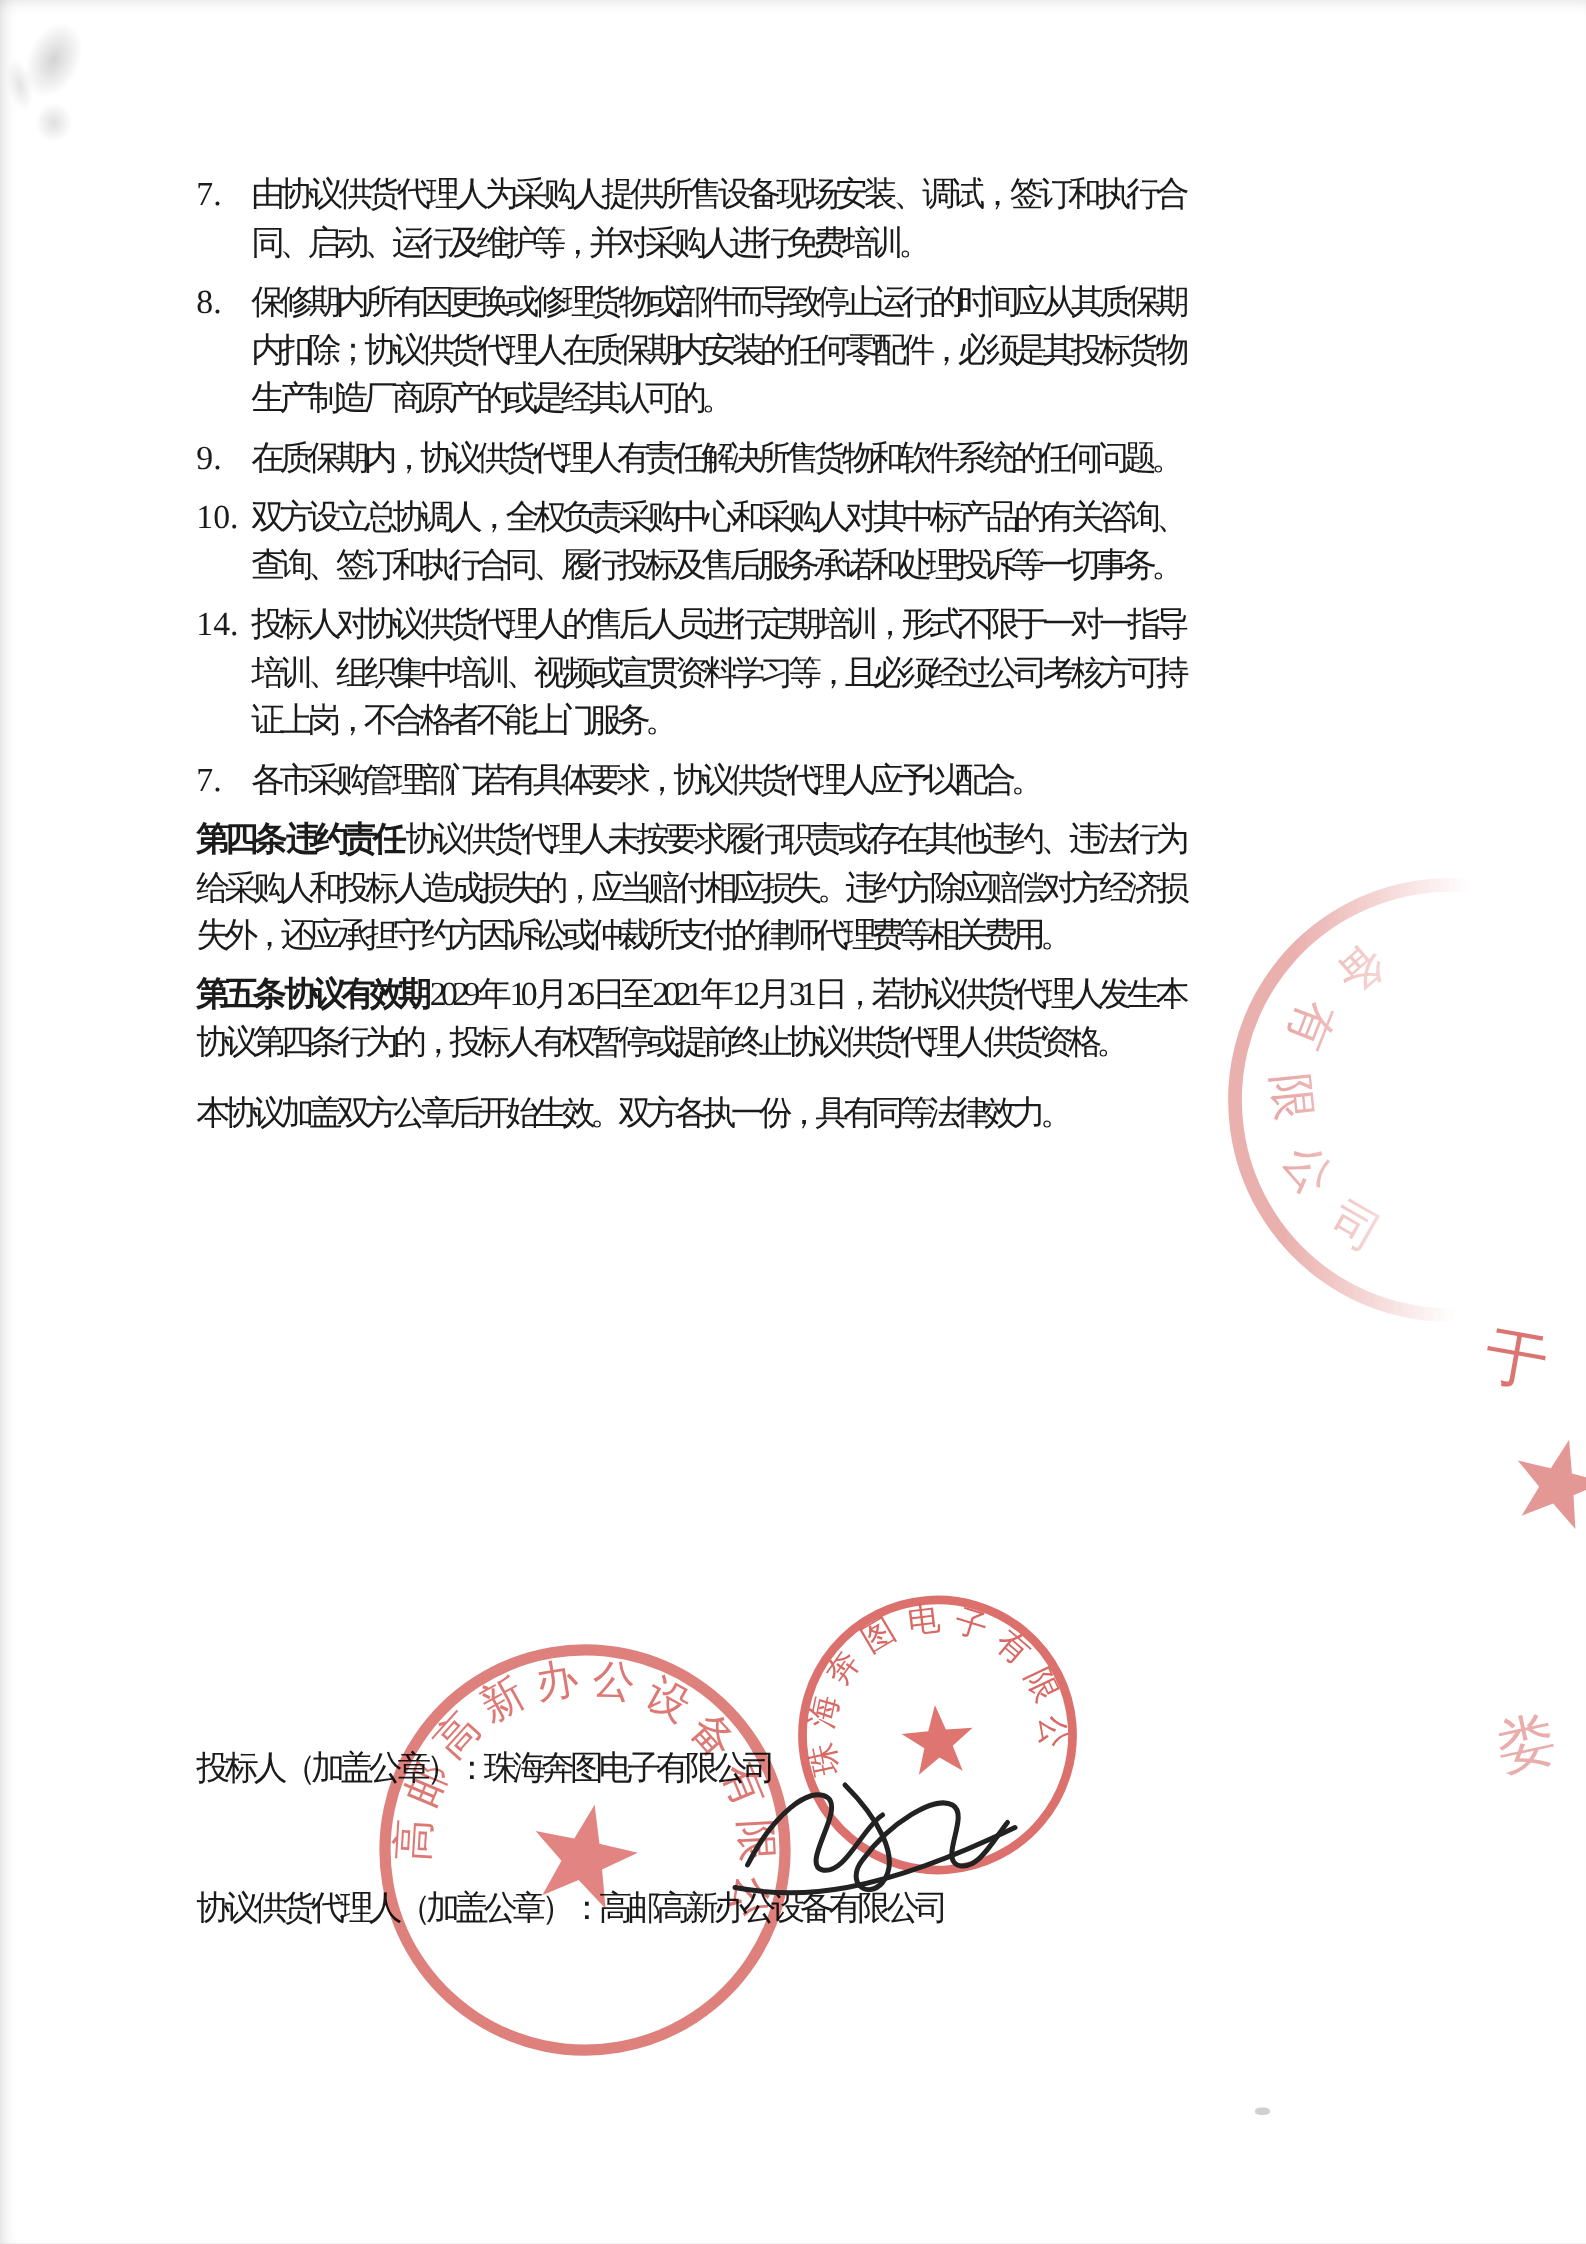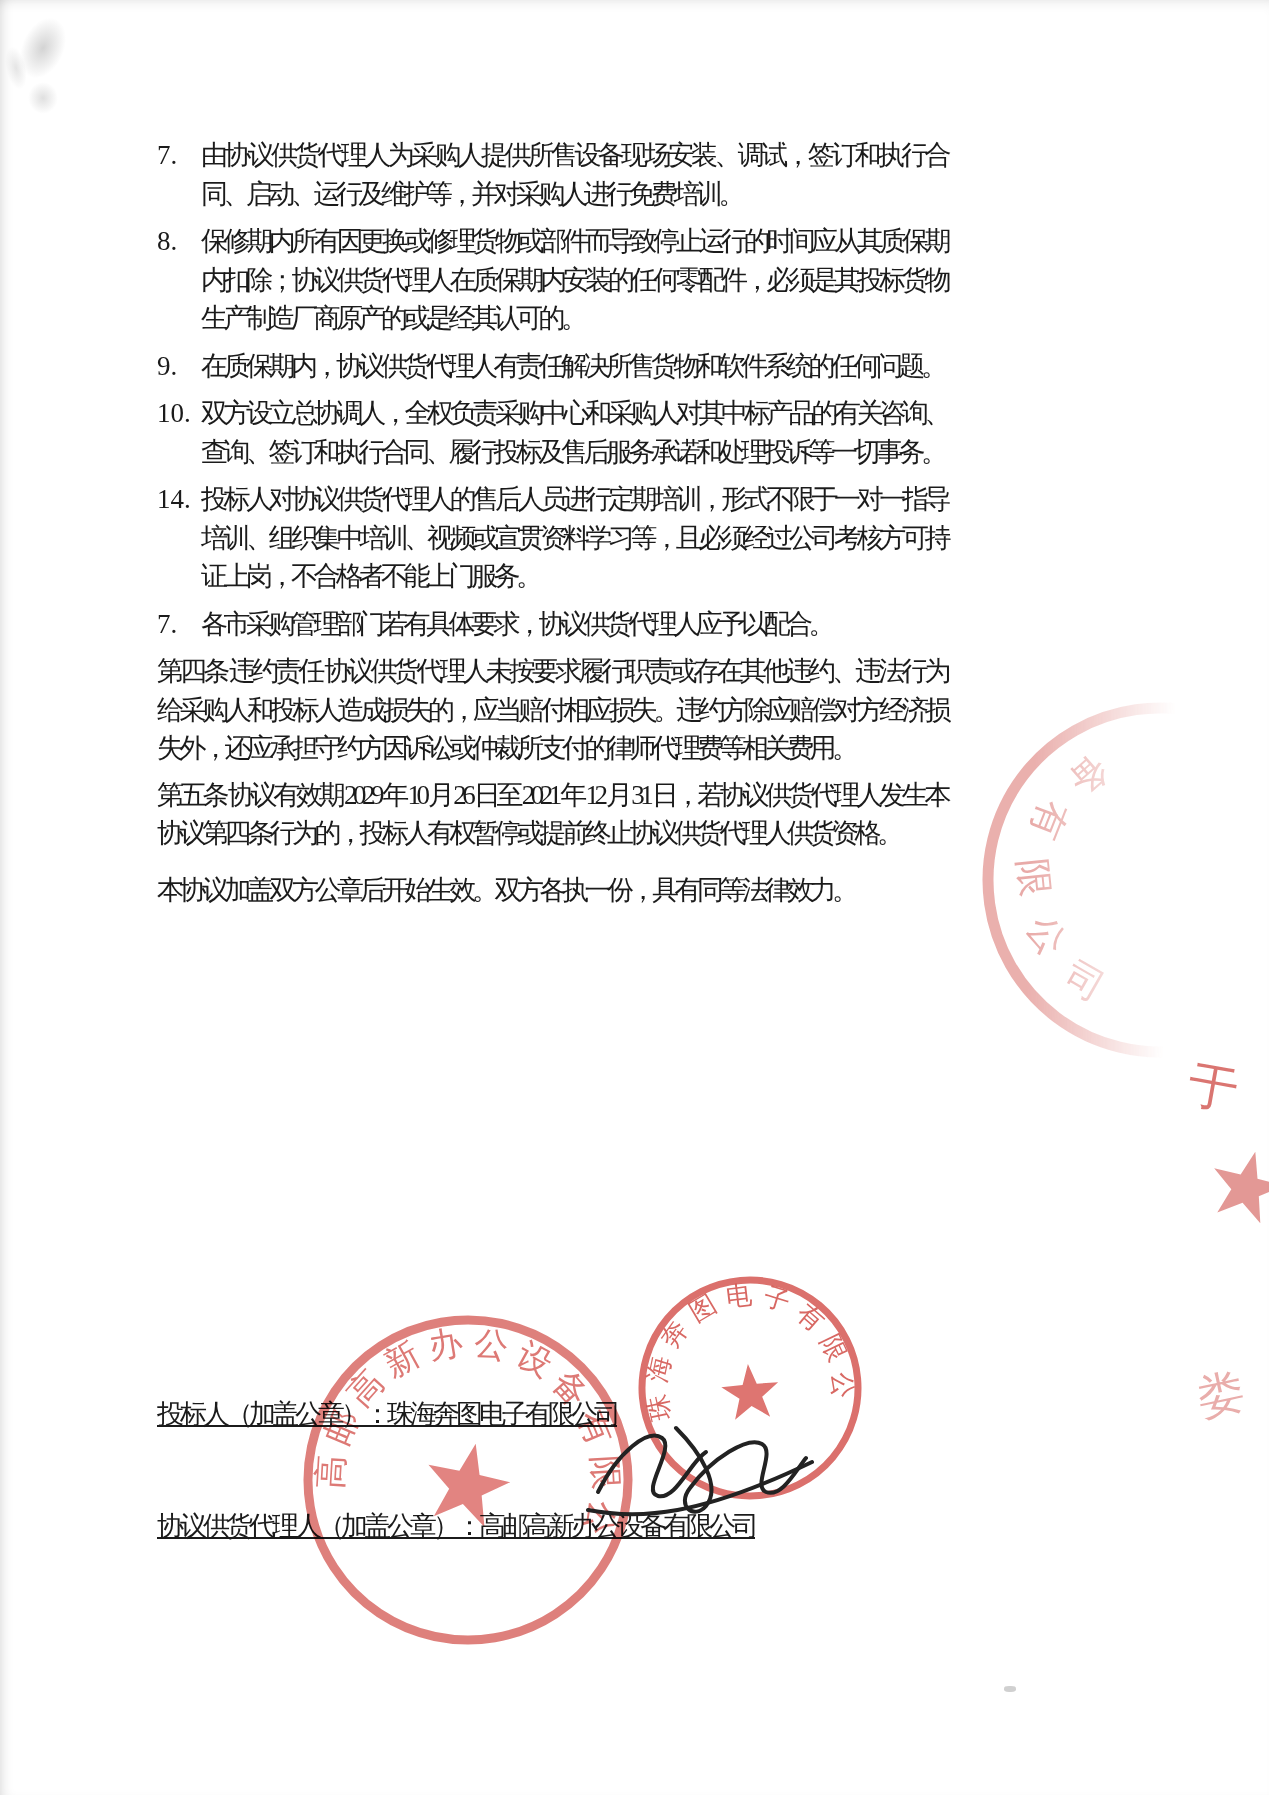--- a/index.html
+++ b/index.html
@@ -10,23 +10,23 @@
   }
   .textblock{
     position:absolute;left:157px;top:136px;width:790px;
     font-size:27px;line-height:38.5px;letter-spacing:-4.5px;
     text-align:justify;text-justify:inter-character;word-break:break-all;
   }
   .li{display:flex;margin:0 0 9px 0;}
   .li .num{flex:0 0 44px;letter-spacing:0;}
   .li .txt{flex:1;}
   .para{margin:0 0 8px 0;}
-  .para strong{font-weight:normal;}
+  .para strong{font-weight:bold;}
   .effect{margin-top:18px;}
-  .sigline{position:absolute;left:157px;font-size:27px;letter-spacing:-4px;white-space:nowrap;text-decoration:underline;}
+  .sigline{position:absolute;left:157px;font-size:27px;letter-spacing:-4px;white-space:nowrap;}
   .sig-bidder{top:1396px;}
   .sig-agent{top:1508px;}
   .stamp{position:absolute;mix-blend-mode:multiply;pointer-events:none;}
   .stamp text{font-family:"Liberation Serif","DejaVu Serif",serif;}
   .stampA{
     left:960px;top:680px;opacity:.55;transform:rotate(-8deg);
     -webkit-mask-image:linear-gradient(100deg,rgba(0,0,0,.9) 22%,rgba(0,0,0,0) 52%);
             mask-image:linear-gradient(100deg,rgba(0,0,0,.9) 22%,rgba(0,0,0,0) 52%);
   }
   .stampC{left:630px;top:1268px;opacity:.85;transform:rotate(-5deg);}

